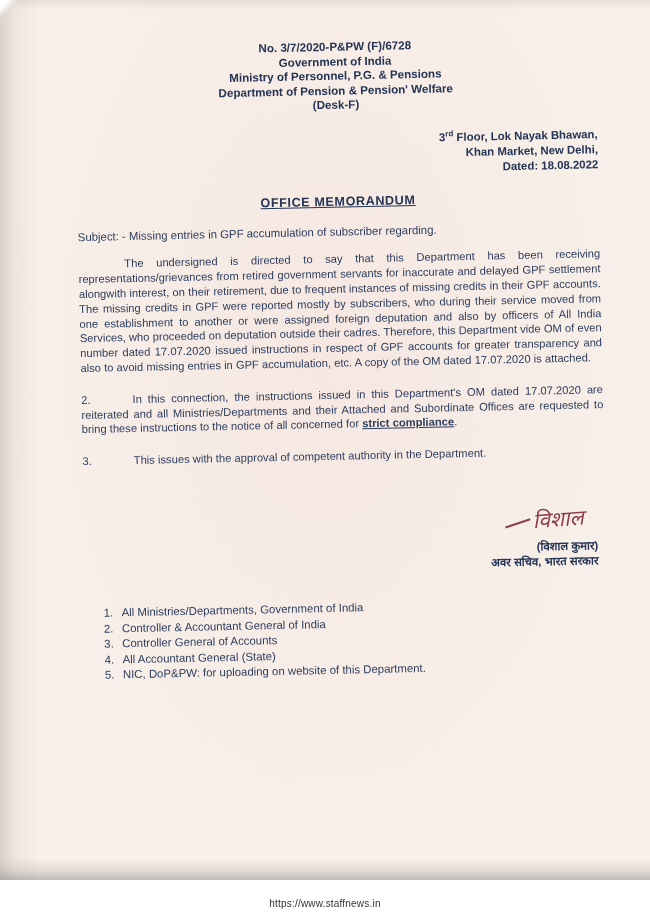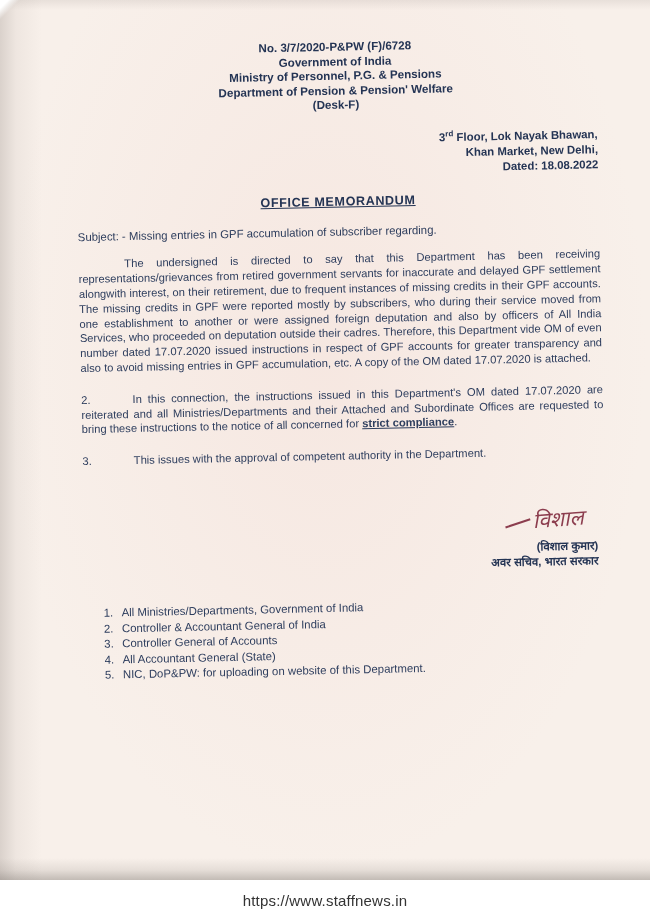--- a/index.html
+++ b/index.html
@@ -59,21 +59,21 @@
   }
   .sig-name,.sig-desig{
     font-weight:bold;color:#243454;font-size:11.4px;line-height:15.5px;
   }
   .sig-name{margin-top:6px;}
   .dist{margin-top:26px;padding-left:18px;}
   .dist-row{line-height:15.6px;font-size:11.4px;}
   .dist-num{display:inline-block;width:18px;}
   .footer{
     position:absolute;left:0;right:0;bottom:9px;text-align:center;
-    font-size:15px;color:#333333;letter-spacing:0.2px;
+    font-size:10px;color:#333333;letter-spacing:0.2px;
   }
 </style>
 </head>
 <body>
 
 <div class="paper">
   <div class="content">
 
     <div class="head">
       <div>No. 3/7/2020-P&amp;PW (F)/6728</div>

